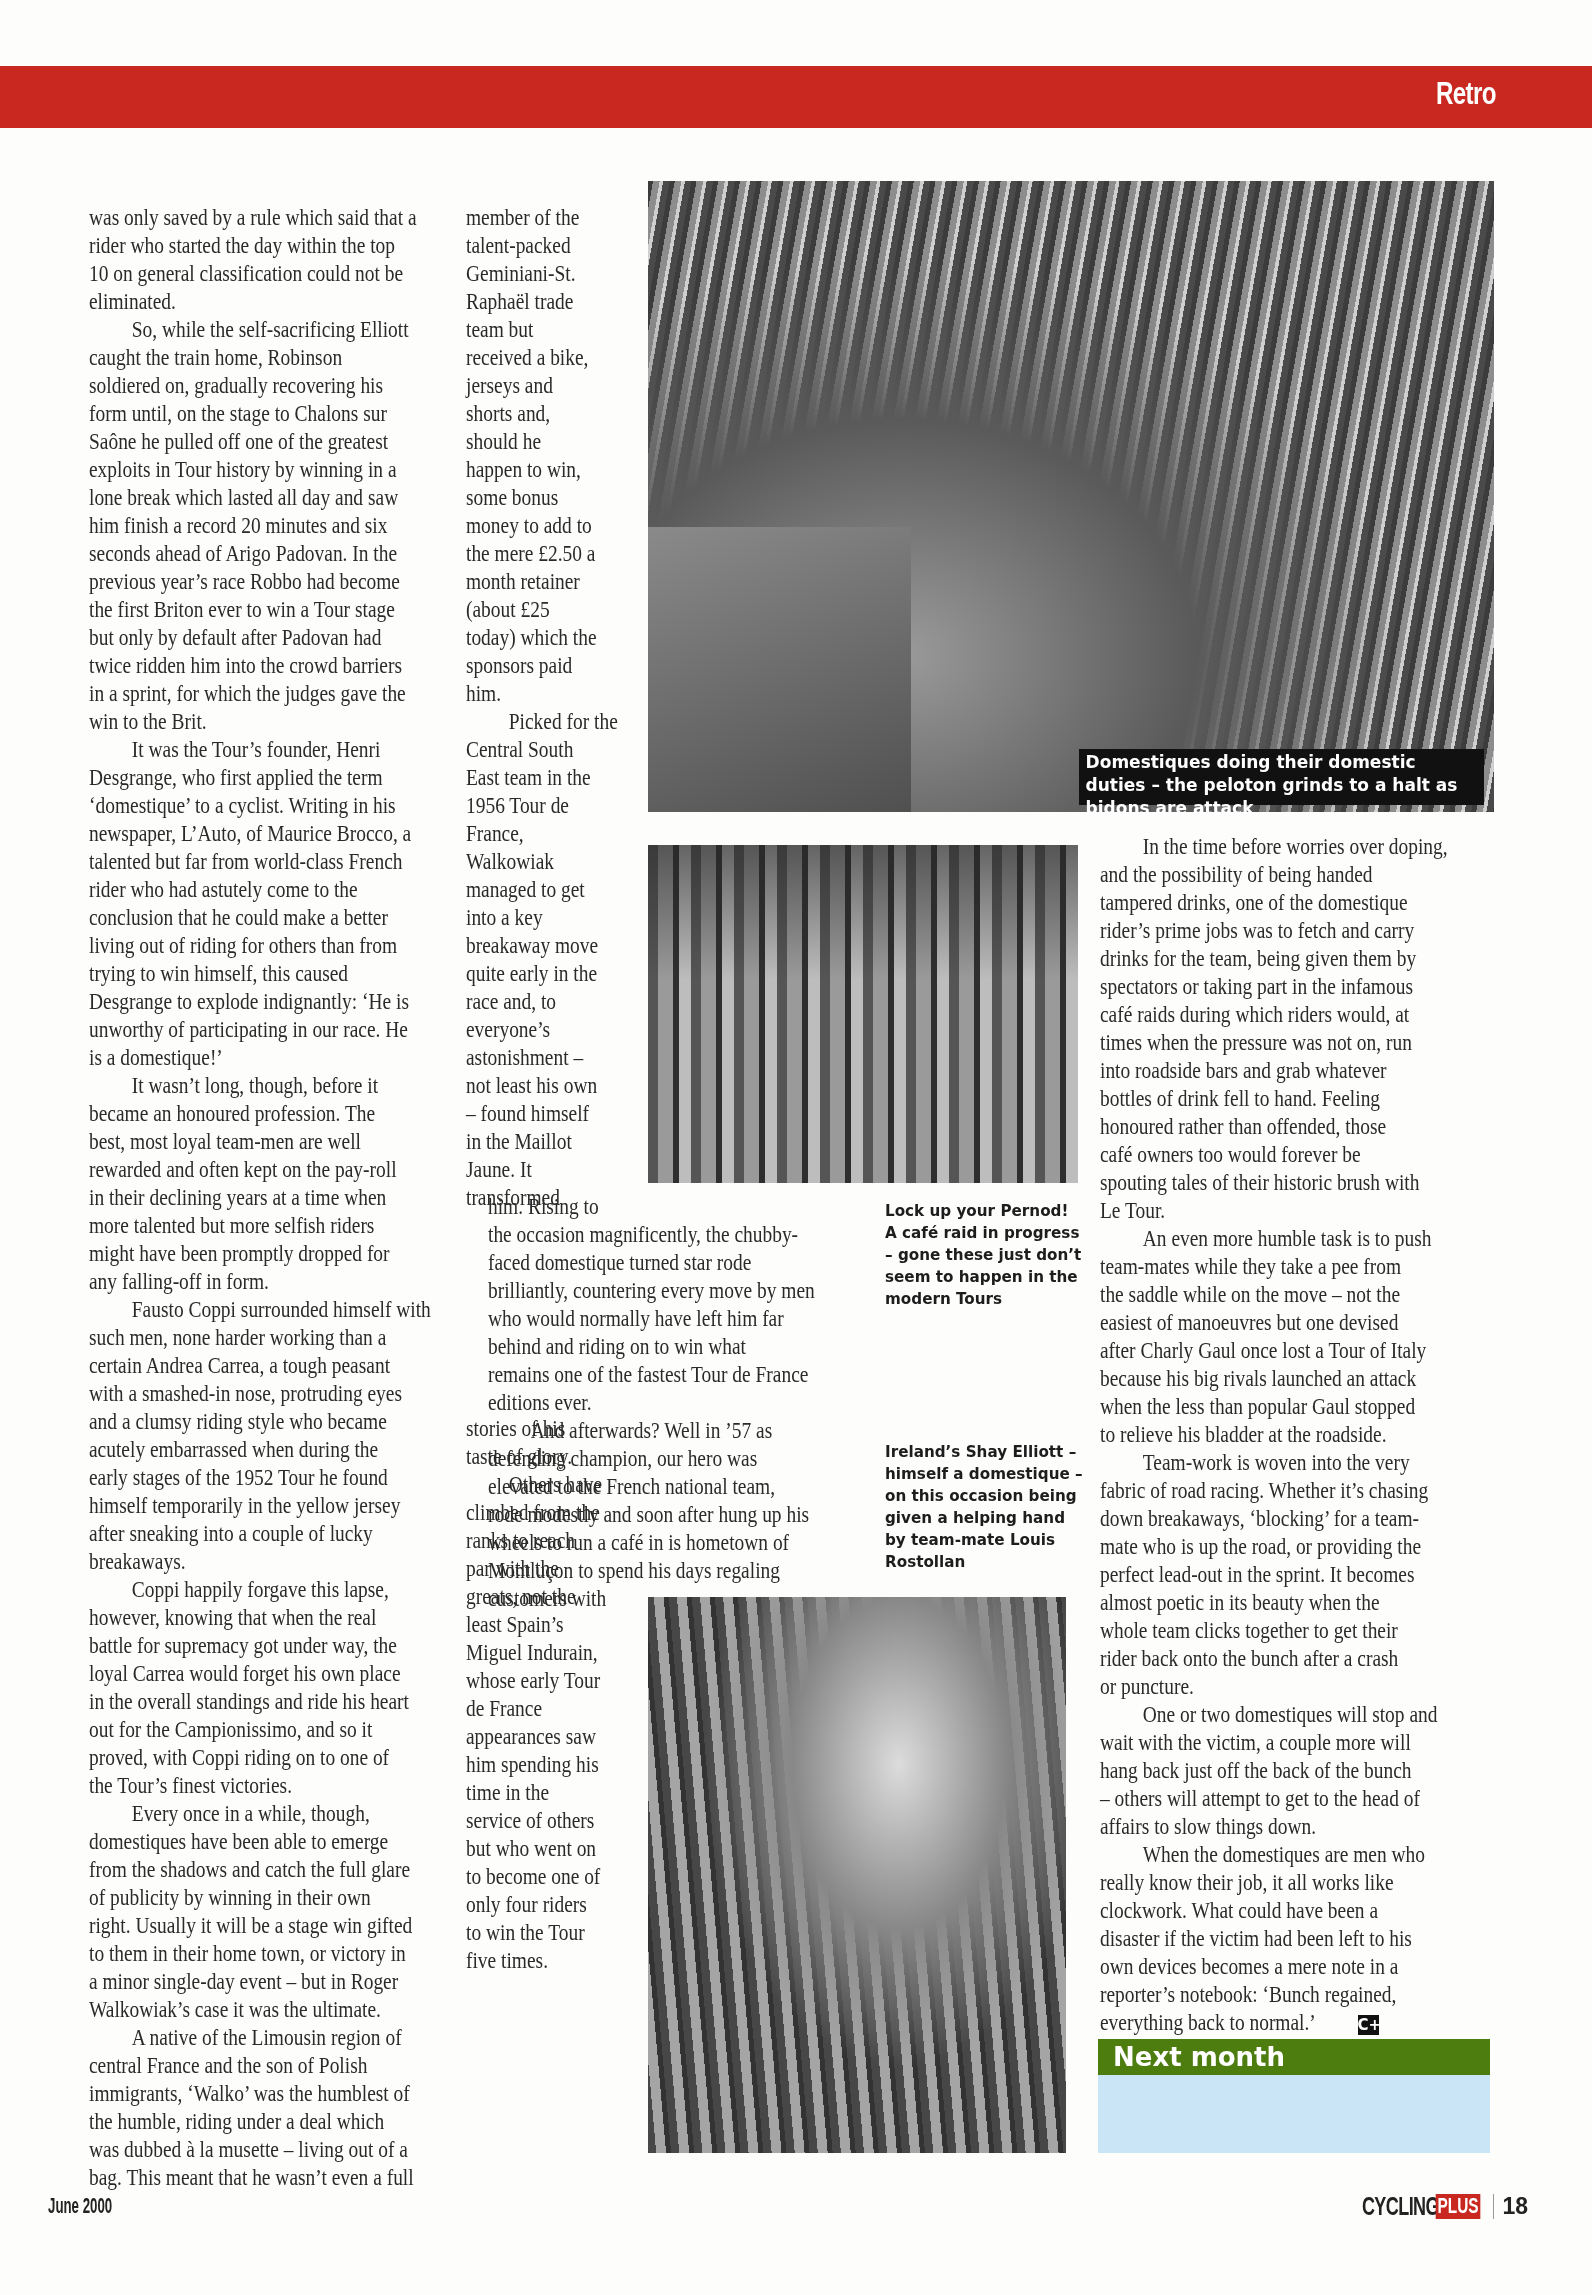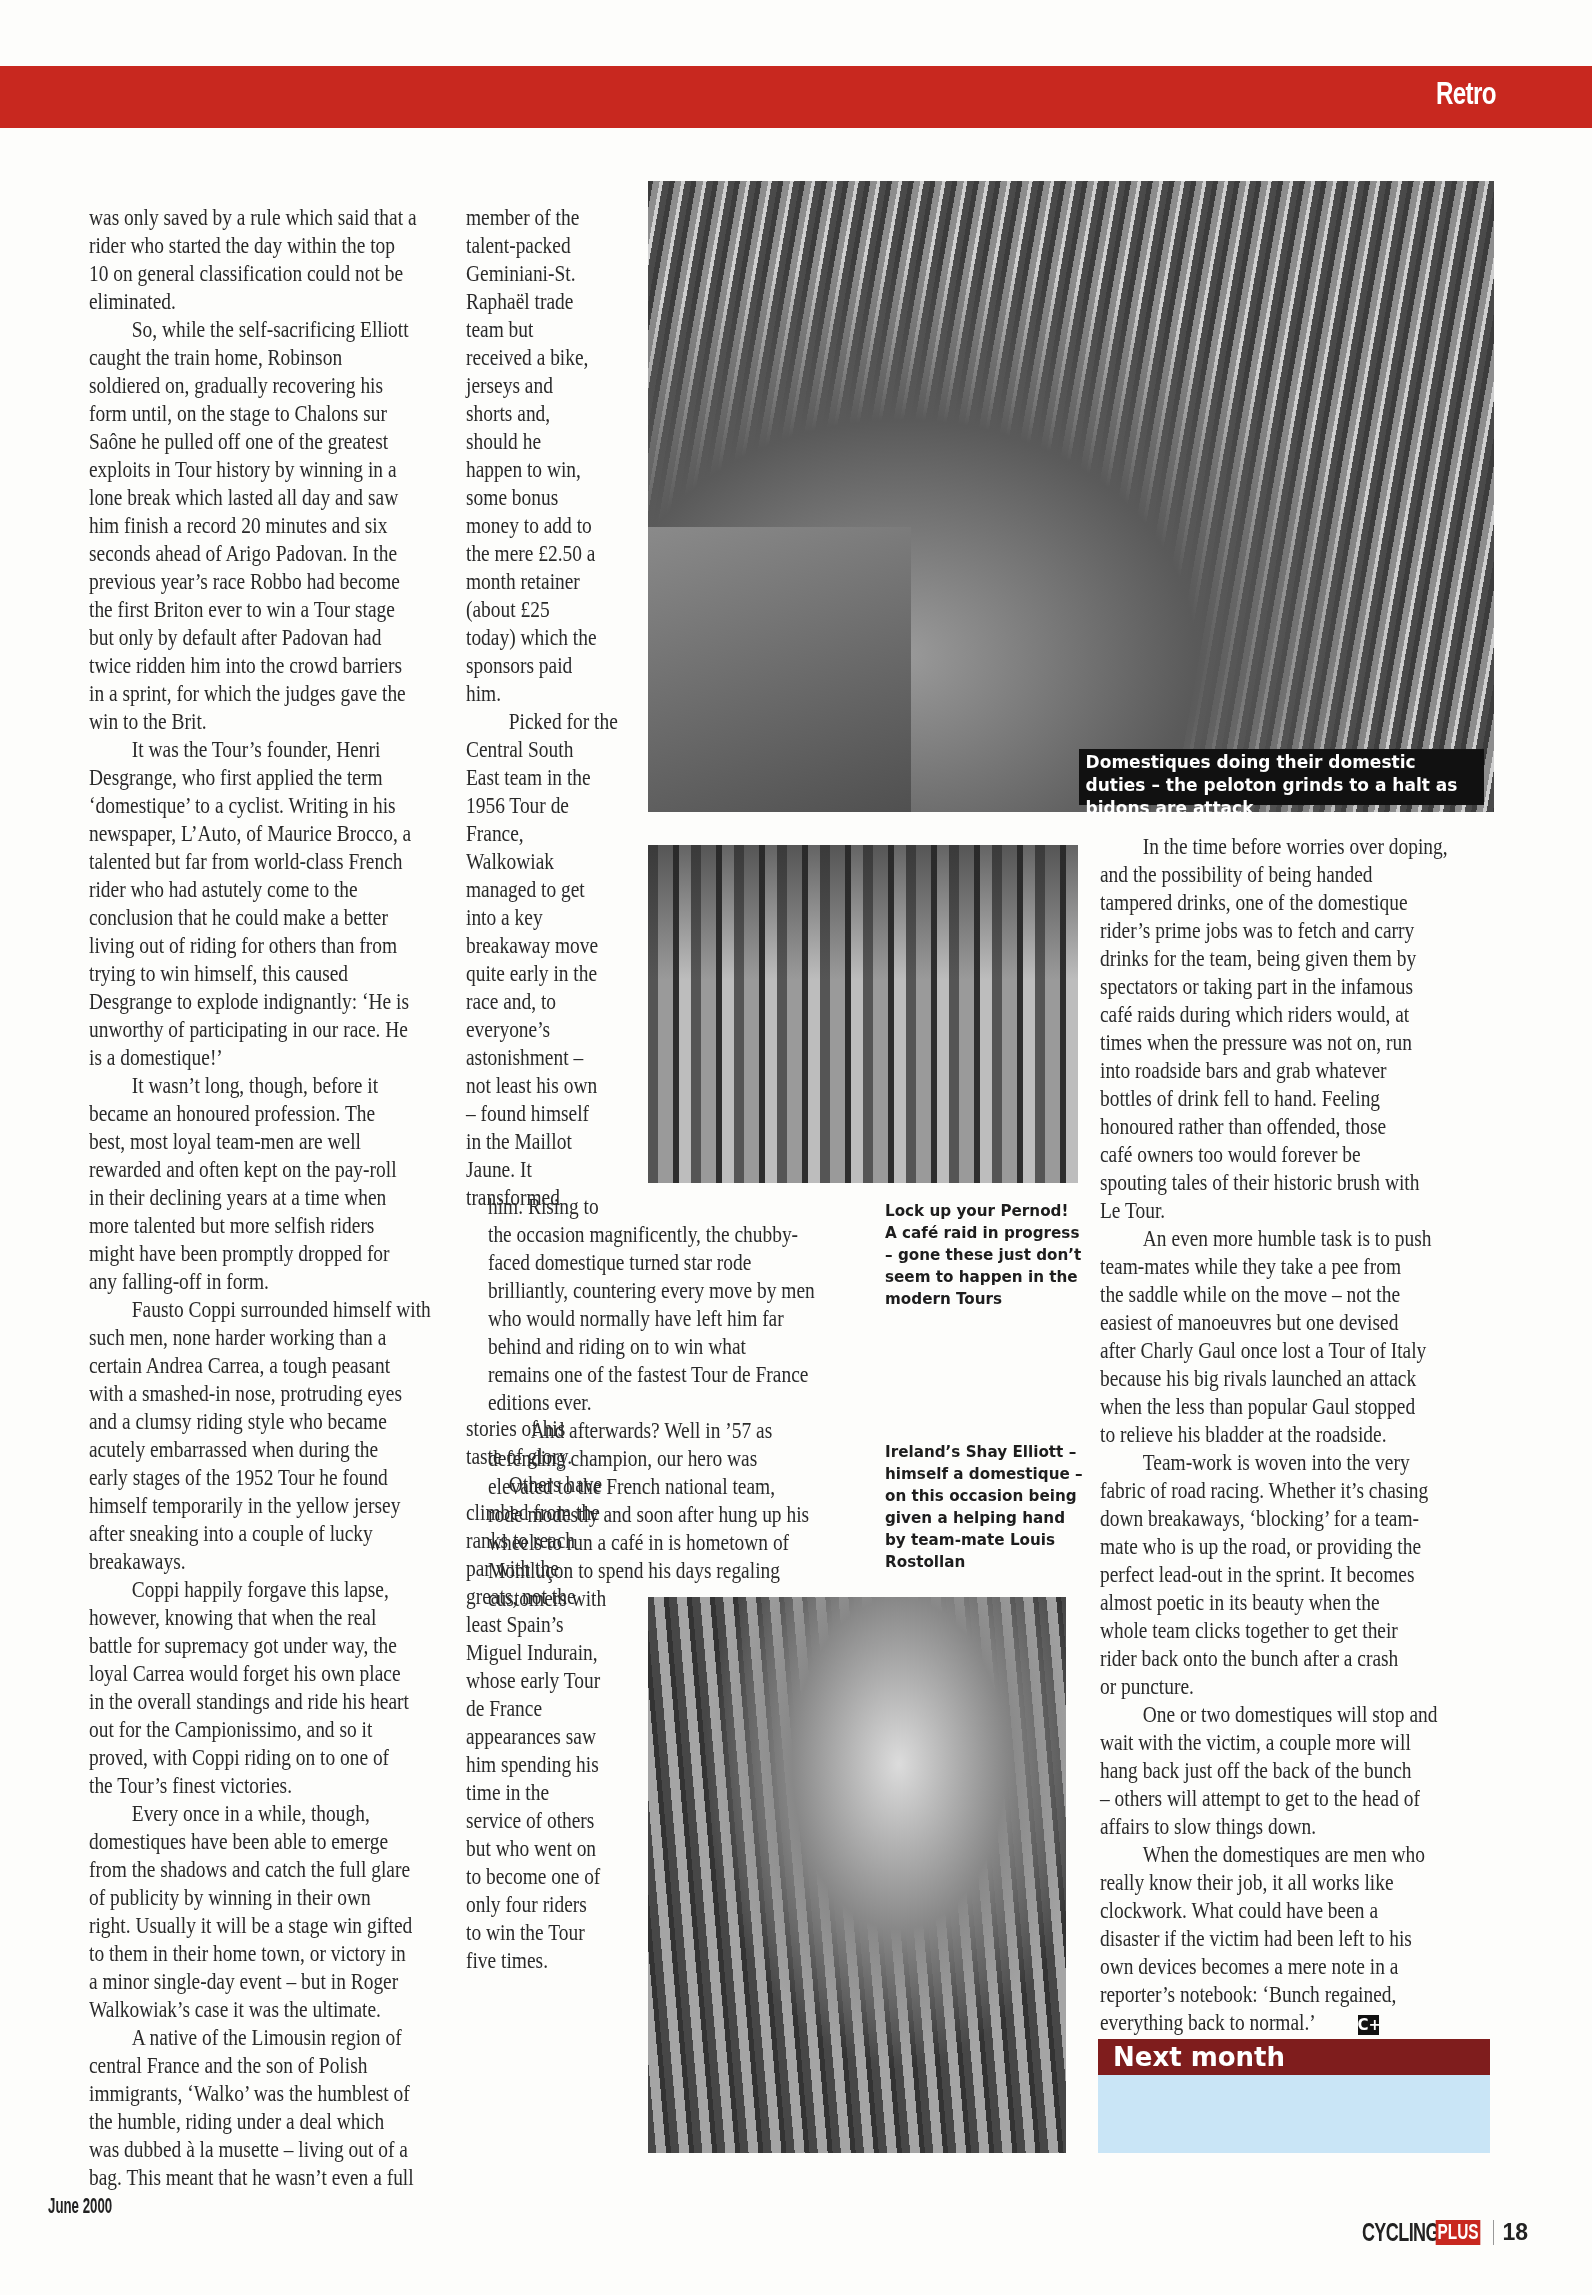--- a/index.html
+++ b/index.html
@@ -30,25 +30,25 @@
   #p3 { left:648px; top:1597px; width:418px; height:556px;
     background:
       radial-gradient(ellipse at 60% 30%, #dcdcdc 0%, #888 30%, transparent 55%),
       repeating-linear-gradient(85deg, #474747 0 8.2px, #a5a5a5 8.2px 18px, #333 18px 23px),
       #6f6f6f; }
   .cap-dark { position:absolute; left:1079px; top:749px; width:405px; height:56px; background:#111; color:#fff; font-family:"DejaVu Sans", sans-serif; font-weight:bold; font-size:17px; line-height:23px; padding:1.6px 6.6px; box-sizing:border-box; }
   .cap { position:absolute; font-family:"DejaVu Sans", sans-serif; font-weight:bold; color:#1d1d1d; font-size:15.2px; line-height:22px; }
   #cap2 { left:885px; top:1200px; width:198px; }
   #cap3 { left:885px; top:1441px; width:198px; }
   .next { position:absolute; left:1098px; top:2039px; width:392px; height:114px; background:#c9e5f6; }
-  .next-head { height:36px; background:#7f1d1d; color:#fff; font-family:"DejaVu Sans", sans-serif; font-weight:bold; font-size:26px; line-height:36px; padding-left:15px; }
+  .next-head { height:36px; background:#4d7c0f; color:#fff; font-family:"DejaVu Sans", sans-serif; font-weight:bold; font-size:26px; line-height:36px; padding-left:15px; }
   .next-body { padding:6.6px 15px; font-family:"DejaVu Sans", sans-serif; font-weight:bold; color:#1a1a1a; font-size:17.3px; line-height:26px; }
   .endmark { display:inline-block; width:21.4px; height:20px; background:#111; color:#fff; font-family:"DejaVu Sans", sans-serif; font-weight:bold; font-size:15px; line-height:20px; text-align:center; vertical-align:middle; margin-left:6.6px; }
   .foot-left { position:absolute; left:48px; top:2194px; font-family:"Liberation Sans", sans-serif; font-weight:bold; font-size:21.4px; color:#222; transform:scaleX(0.62); transform-origin:left center; }
-  .foot-right { position:absolute; right:64px; top:2192px; display:flex; align-items:center; font-family:"Liberation Sans", sans-serif; font-weight:bold; font-size:25px; color:#222;margin-top:26px; }
+  .foot-right { position:absolute; right:64px; top:2192px; display:flex; align-items:center; font-family:"Liberation Sans", sans-serif; font-weight:bold; font-size:25px; color:#222; }
   .logo-a { transform:scaleX(0.72); transform-origin:right center; display:inline-block; letter-spacing:-0.8px; }
   .logo-b { background:#c8281f; color:#fff; padding:0 2.5px; font-size:21.4px; transform:scaleX(0.72); display:inline-block; margin-left:-11.5px; }
   .divider { width:1.6px; height:25px; background:#999; margin:0 8.2px 0 3.3px; }
   .pagenum { font-size:23px; }
 </style>
 </head>
 <body>
 
 <div class="band"></div>
 <div class="section-label">Retro</div>

